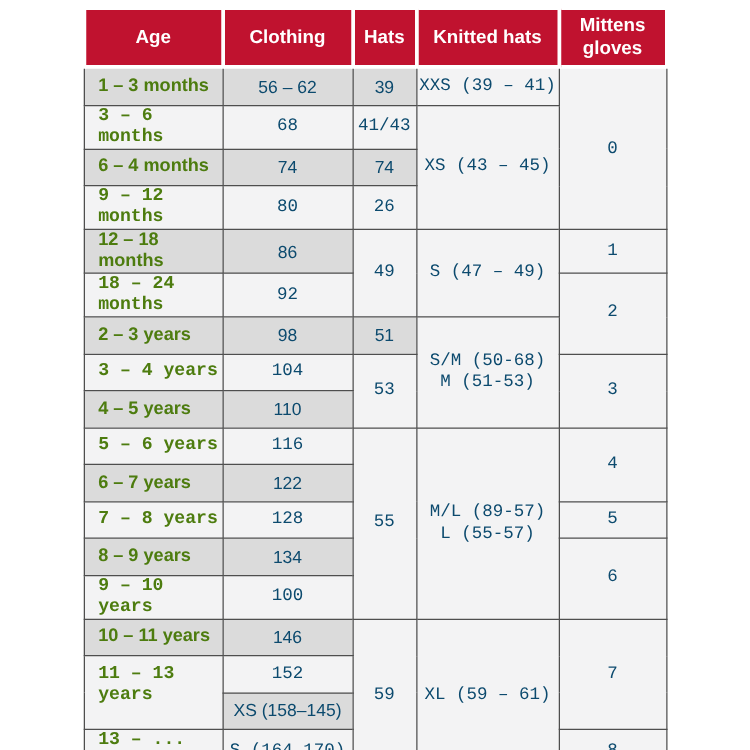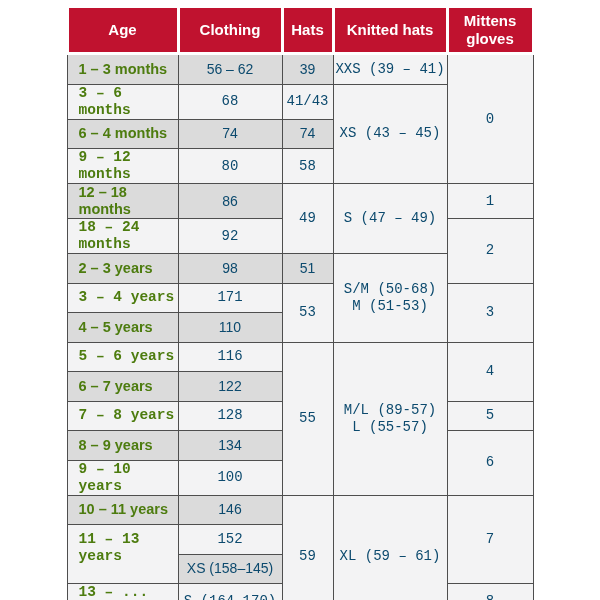--- a/index.html
+++ b/index.html
@@ -103,21 +103,21 @@
         <td class="w" rowspan="3">XS (43 – 45)</td>
       </tr>
       <tr>
         <td class="age g">6 – 4 months</td>
         <td class="g">74</td>
         <td class="g">74</td>
       </tr>
       <tr>
         <td class="age w">9 – 12 months</td>
         <td class="w">80</td>
-        <td class="w">58</td>
+        <td class="w">26</td>
       </tr>
       <tr>
         <td class="age g">12 – 18 months</td>
         <td class="g">86</td>
         <td class="w" rowspan="2">49</td>
         <td class="w" rowspan="2">S (47 – 49)</td>
         <td class="w">1</td>
       </tr>
       <tr>
         <td class="age w">18 – 24 months</td>
@@ -128,21 +128,21 @@
         <td class="age g">2 – 3 years</td>
         <td class="g">98</td>
         <td class="g">51</td>
         <td class="w" rowspan="3">
           <span class="kline">S/M (50-68)</span>
           <span class="kline">M (51-53)</span>
         </td>
       </tr>
       <tr>
         <td class="age w">3 – 4 years</td>
-        <td class="w">171</td>
+        <td class="w">104</td>
         <td class="w" rowspan="2">53</td>
         <td class="w" rowspan="2">3</td>
       </tr>
       <tr>
         <td class="age g">4 – 5 years</td>
         <td class="g">110</td>
       </tr>
       <tr>
         <td class="age w">5 – 6 years</td>
         <td class="w">116</td>

